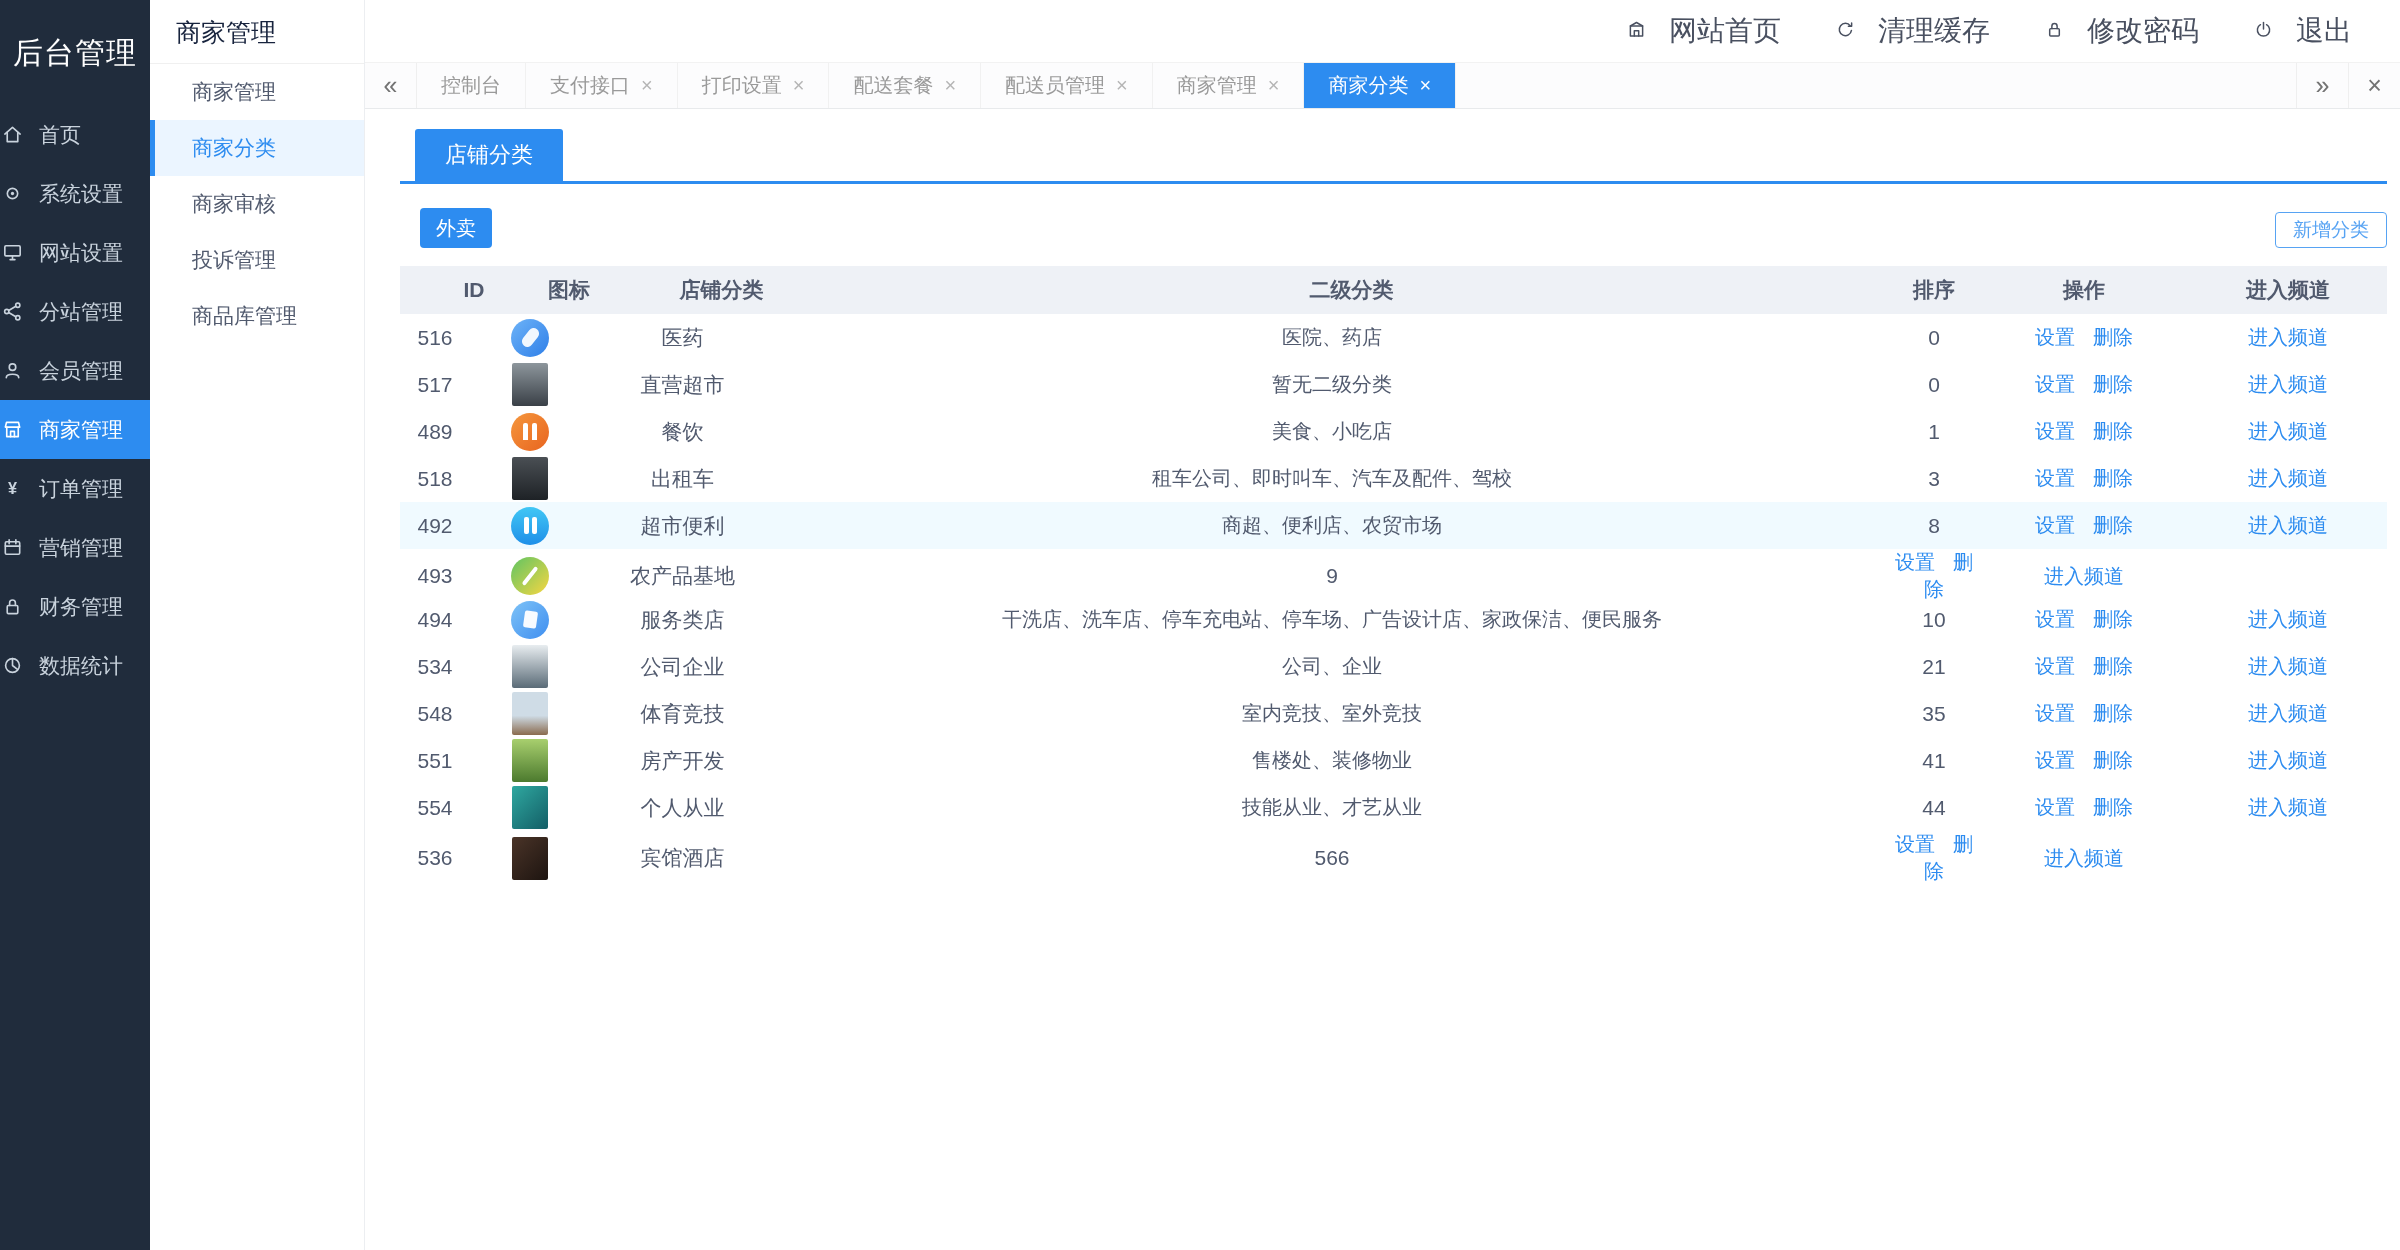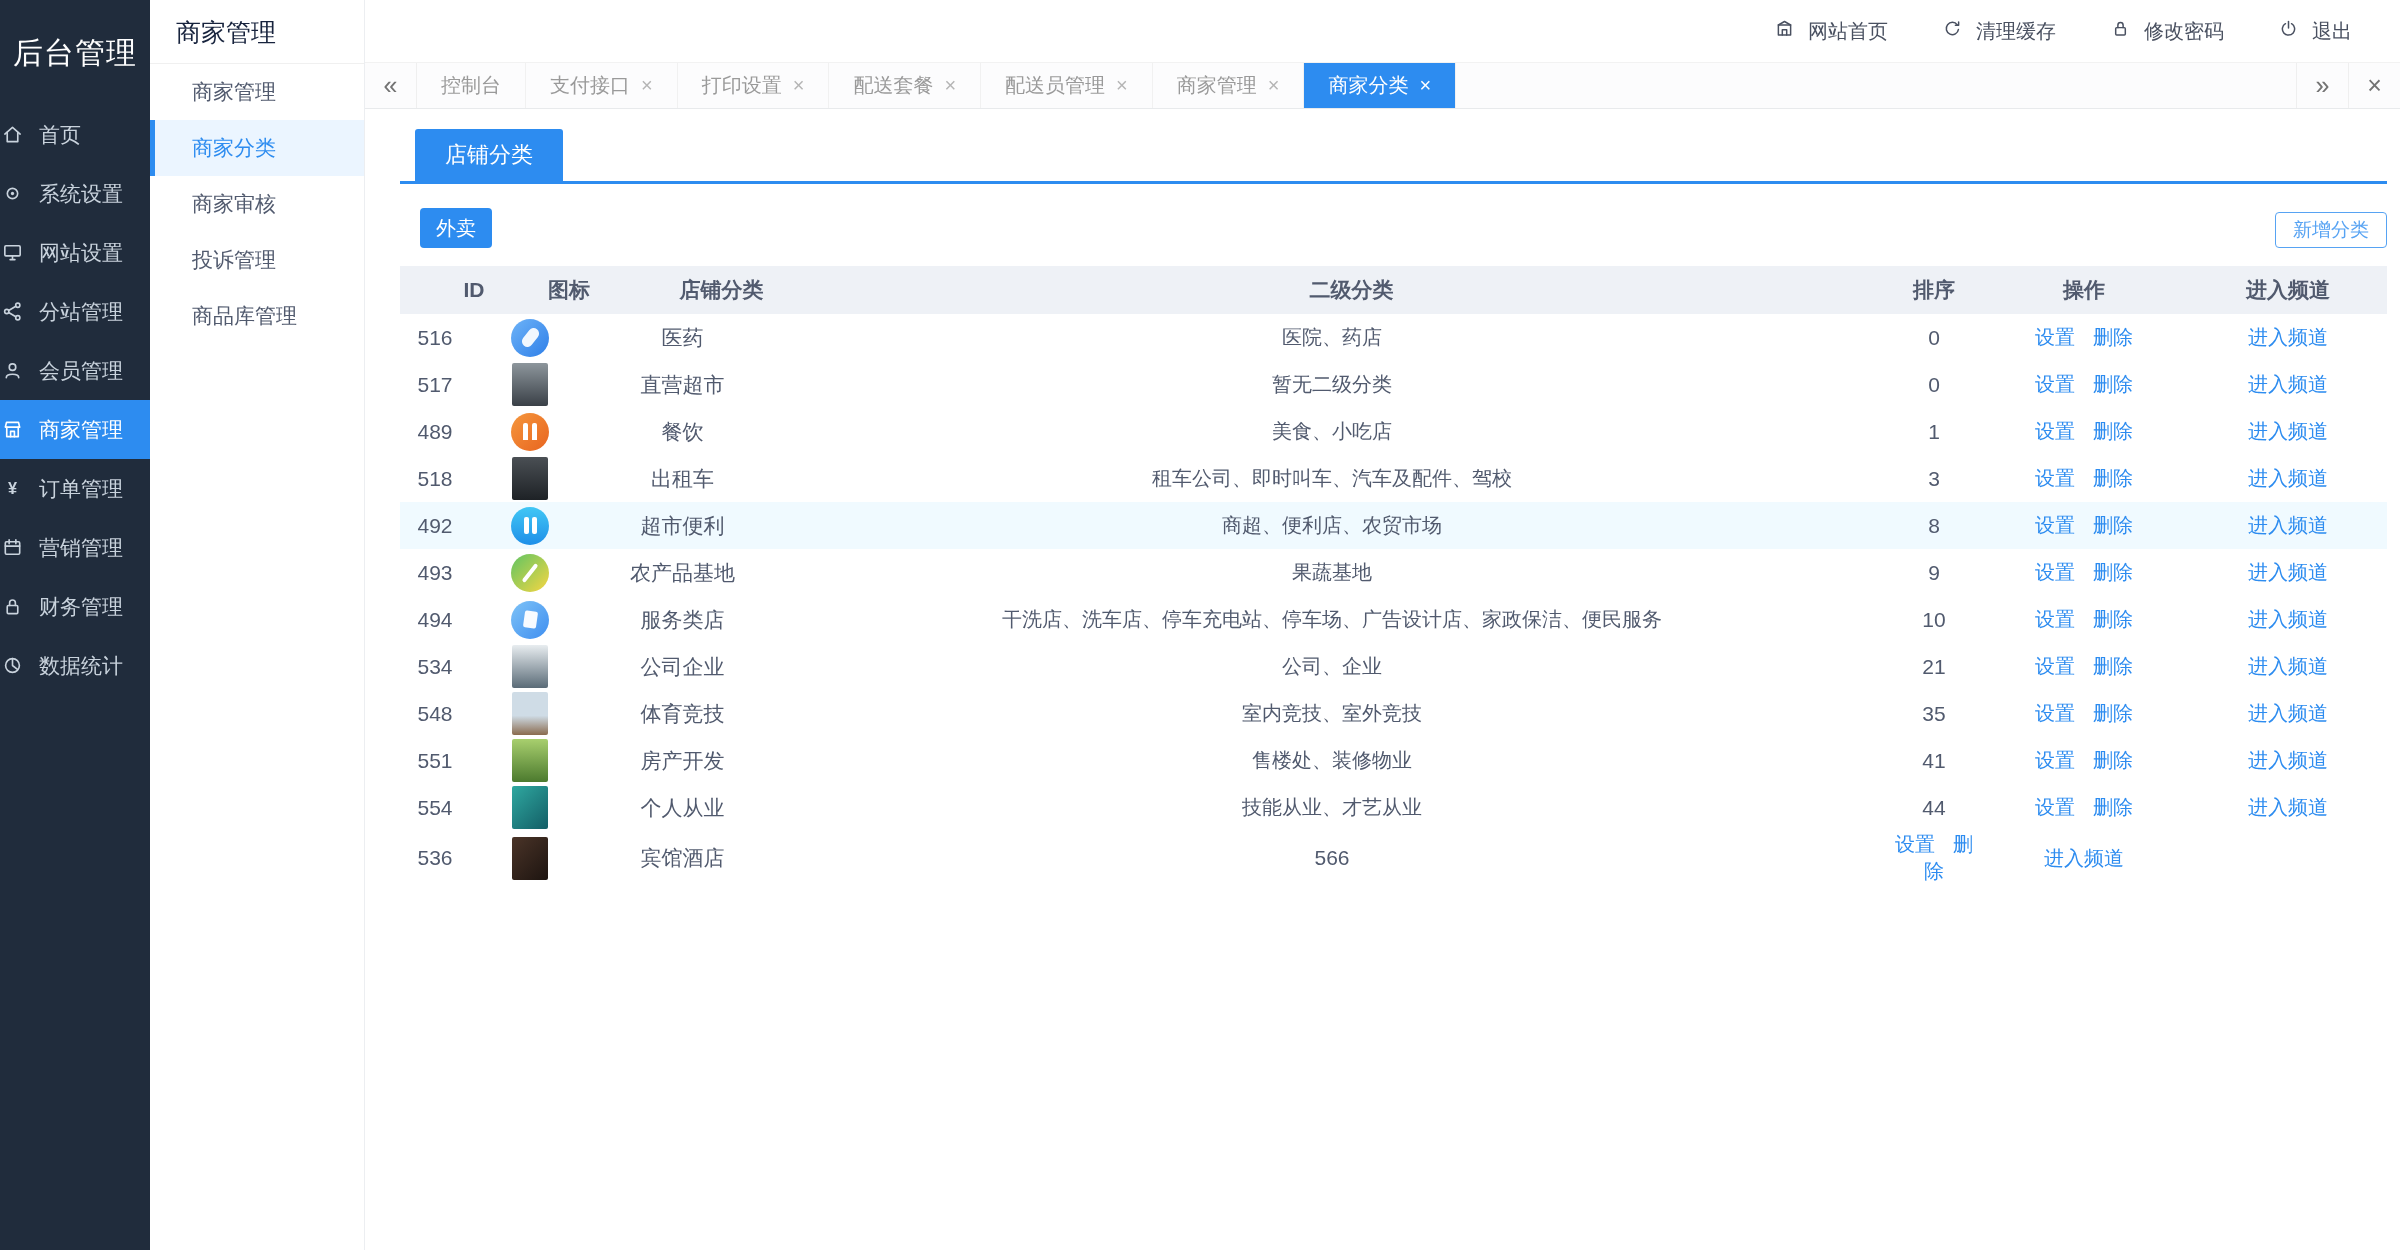--- a/index.html
+++ b/index.html
@@ -24,21 +24,21 @@
   .sub-item { height:56px; line-height:56px; padding-left:42px; font-size:21px;
     color:#515a6e; position:relative; cursor:pointer; }
   .sub-item.active { background:#ebf5ff; color:#2d8cf0; }
   .sub-item.active::before { content:""; position:absolute; left:0; top:0; bottom:0;
     width:5px; background:#2d8cf0; }
 
   
   main { flex:1; display:flex; flex-direction:column; background:#fff; min-width:0; }
   .topbar { height:62px; display:flex; justify-content:flex-end; align-items:center;
     gap:54px; padding-right:48px; }
-  .top-action { display:flex; align-items:center; gap:13px; font-size:20px;
+  .top-action { display:flex; align-items:center; gap:22px; font-size:28px;
     color:#495060; cursor:pointer; }
   .top-action svg { width:21px; height:21px; }
 
   .tabbar { height:47px; background:#fcfcfd; border-top:1px solid #f2f2f2;
     border-bottom:1px solid #e8eaec; display:flex; align-items:stretch; }
   .tab-arrow { width:52px; display:flex; align-items:center; justify-content:center;
     color:#737373; font-size:25px; cursor:pointer; }
   .tab-arrow.lft { border-right:1px solid #efefef; }
   .tab-arrow.rgt { border-left:1px solid #efefef; }
   #tabs { display:flex; flex:1; }
@@ -353,21 +353,20 @@
               <div class="td"><a href="#">进入频道</a></div>
             </div>
             <div class="trow">
               <div class="td">493</div>
               <div class="td">
                 <span class="icon-circle" style="background: linear-gradient(135deg, rgb(95, 196, 99), rgb(247, 214, 66));">
                   <span class="g-slash"></span>
                 </span>
               </div>
               <div class="td">农产品基地</div>
-              <div class="td sub">果蔬基地</div>
               <div class="td">9</div>
               <div class="td ops"><a href="#">设置</a><a href="#">删除</a></div>
               <div class="td"><a href="#">进入频道</a></div>
             </div>
             <div class="trow">
               <div class="td">494</div>
               <div class="td">
                 <span class="icon-circle" style="background: linear-gradient(135deg, rgb(126, 195, 247), rgb(63, 142, 240));">
                   <span class="g-pencil"></span>
                 </span>

